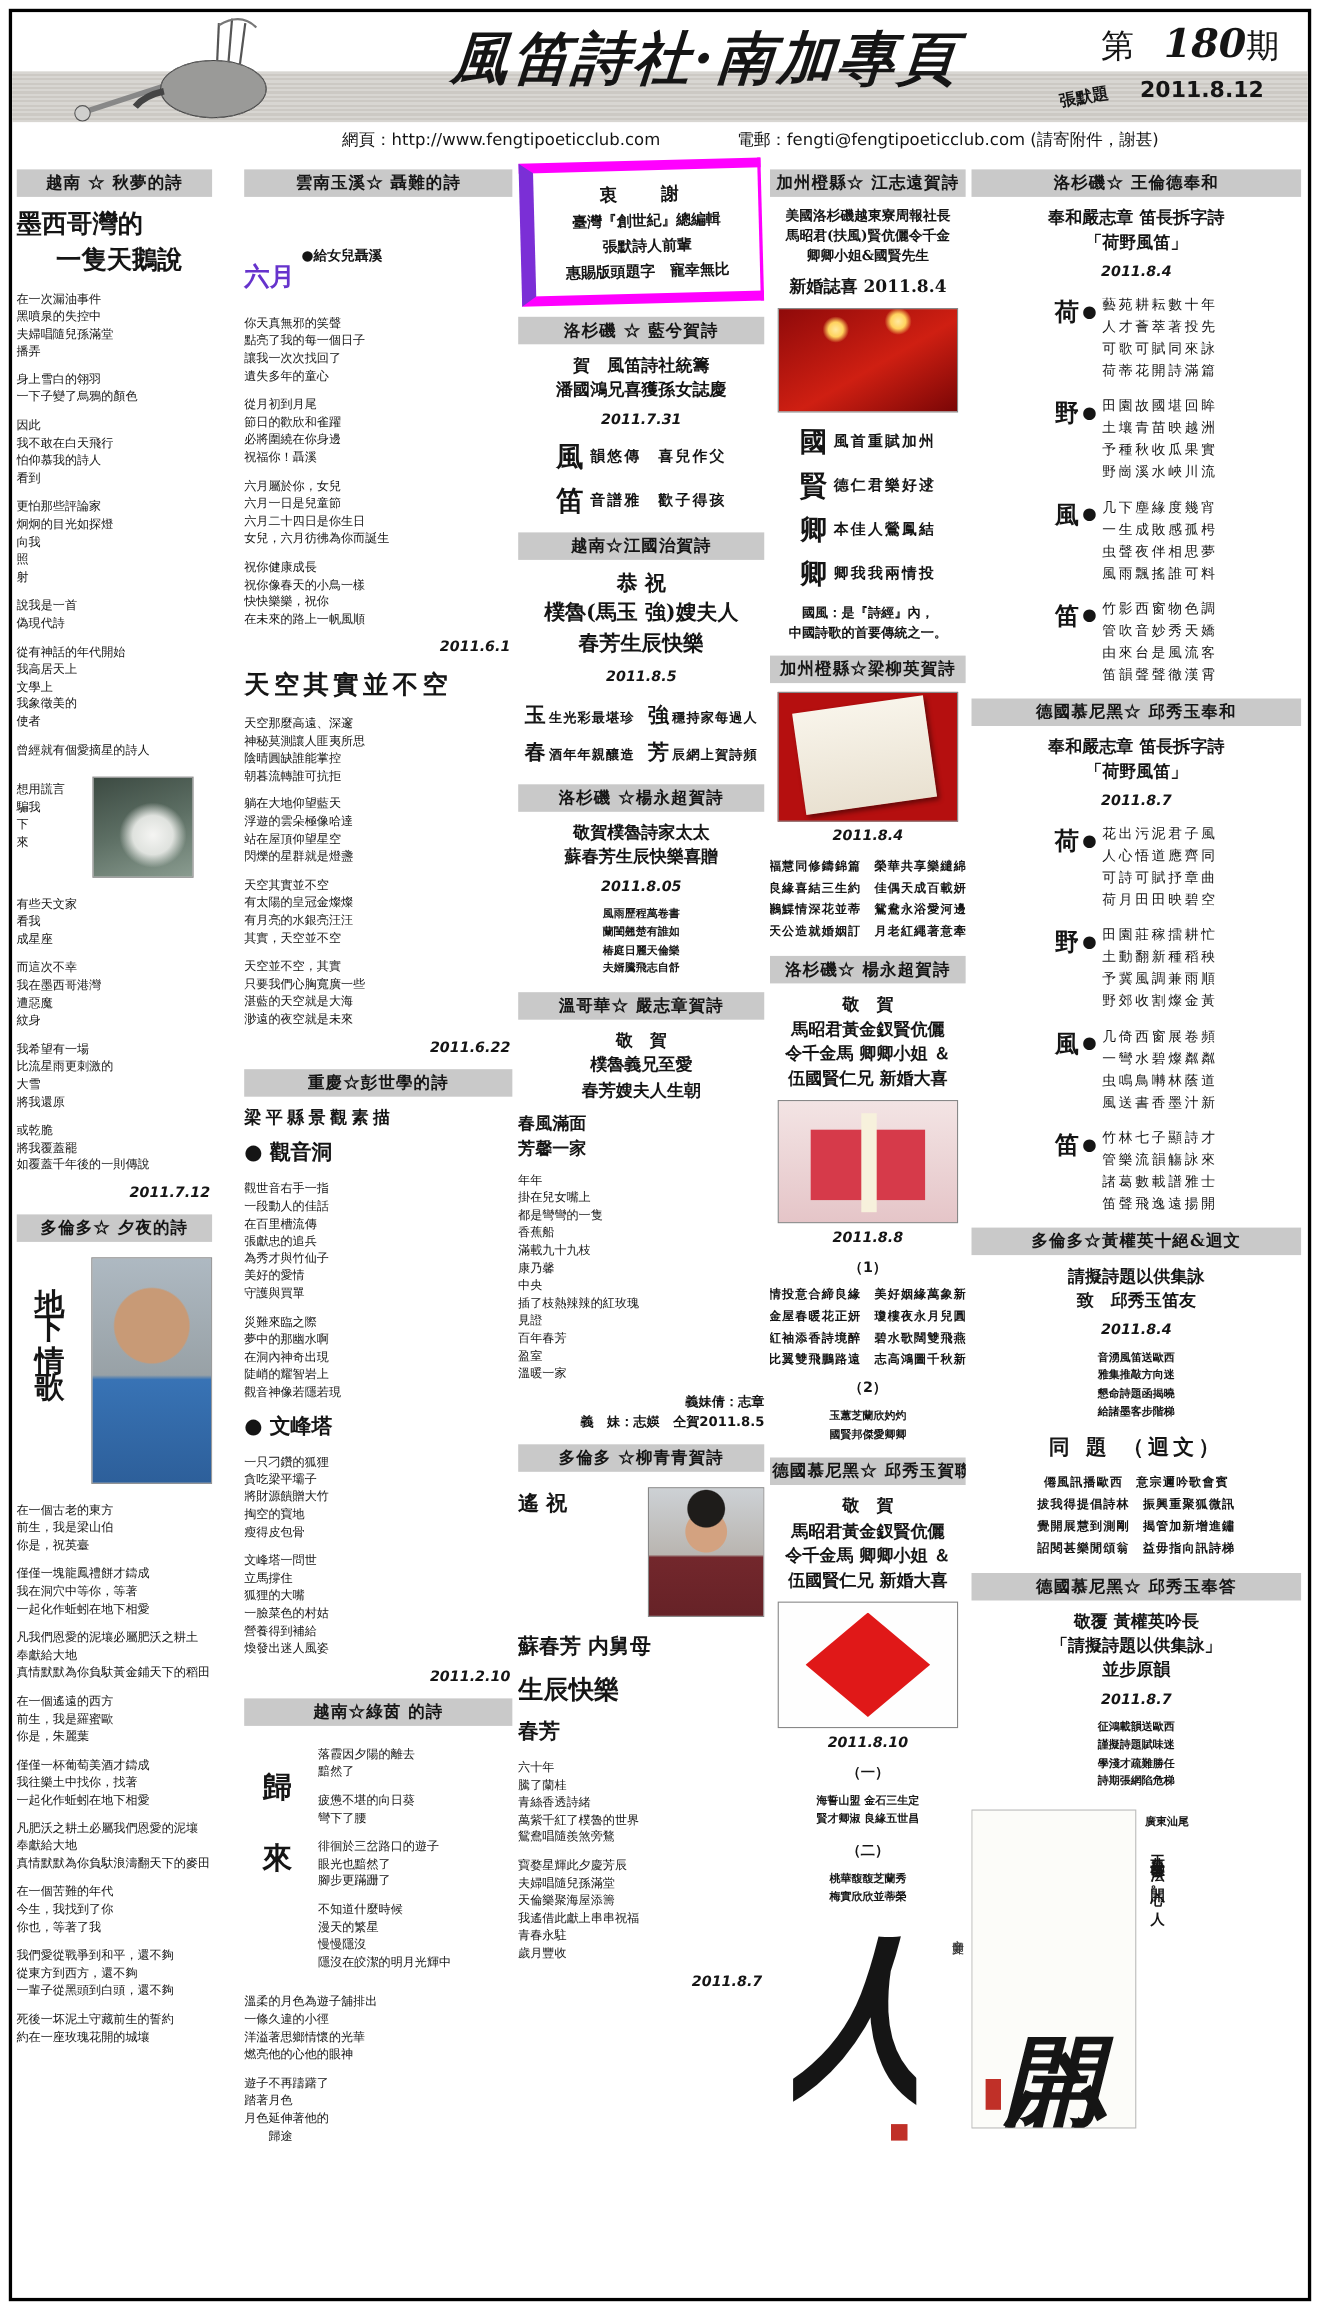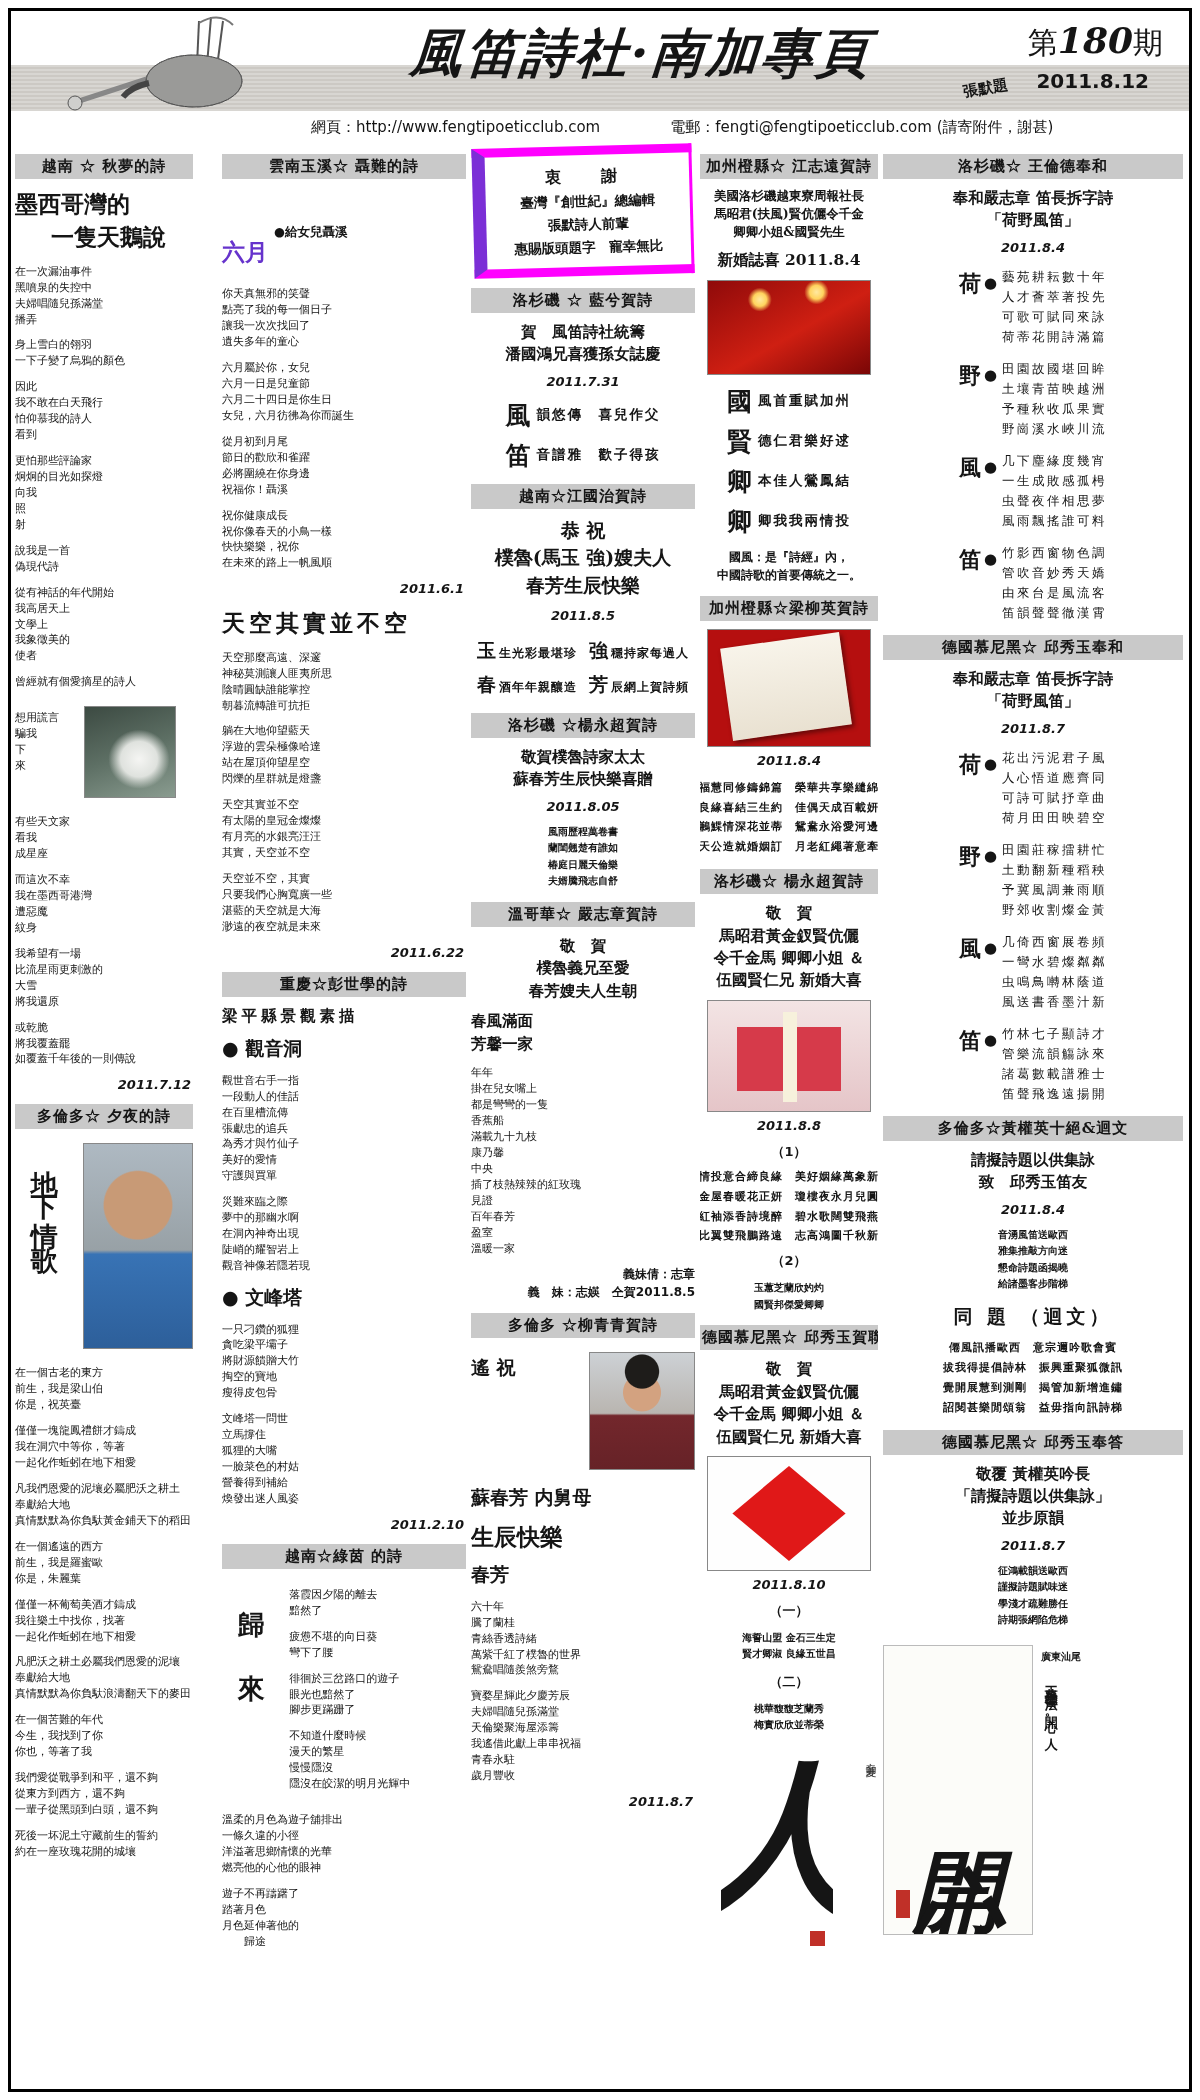--- a/index.html
+++ b/index.html
@@ -13,21 +13,21 @@
             background:repeating-linear-gradient(0deg,#d8d6d2 0 2px,#ccc9c4 2px 4px);}
   .bagpipe{position:absolute;left:38px;top:2px;}
   .masttitle{position:absolute;left:310px;top:8px;width:640px;text-align:center;
              font-family:"DejaVu Serif","Liberation Serif",serif;font-weight:900;
              font-style:italic;font-size:52px;letter-spacing:3px;white-space:nowrap;
              transform:skewX(-4deg);}
   .sig{position:absolute;left:952px;top:68px;font-size:15px;font-weight:bold;
        transform:rotate(-10deg);font-family:"DejaVu Serif",serif;}
   .issue{position:absolute;right:26px;top:8px;font-family:"DejaVu Serif",serif;
          font-size:30px;white-space:nowrap;}
-  .issue b{font-size:36px;font-style:italic;}
+  .issue b{font-size:36px;font-style:italic;margin-left:27px;}
   .mdate{position:absolute;right:40px;top:58px;font-weight:bold;font-size:20px;}
   .urlrow{display:flex;gap:70px;padding:7px 0 3px 300px;font-size:15px;white-space:nowrap;}
   
   .cols{display:flex;gap:5px;padding:2px 4px;align-items:flex-start;}
   .col{overflow:hidden;height:1920px;flex:none;}
   .col.pad{padding-left:24px;box-sizing:border-box;}
   .bar{background:#c9c9c9;font-family:"DejaVu Serif",serif;font-weight:bold;font-size:15px;
        text-align:center;padding:3px 2px;margin:12px 0 8px;letter-spacing:1px;white-space:nowrap;}
   .tt{margin:8px 0;font-weight:bold;font-family:"DejaVu Serif","Liberation Serif",serif;}
   .tt .tl{line-height:1.45;}
@@ -282,30 +282,30 @@
             <div class="tl">●給女兒聶溪</div>
           </div>
         </div>
         <div class="stz ">
           <div class="ln">你天真無邪的笑聲</div>
           <div class="ln">點亮了我的每一個日子</div>
           <div class="ln">讓我一次次找回了</div>
           <div class="ln">遺失多年的童心</div>
         </div>
         <div class="stz ">
+          <div class="ln">從月初到月尾</div>
+          <div class="ln">節日的歡欣和雀躍</div>
+          <div class="ln">必將圍繞在你身邊</div>
+          <div class="ln">祝福你！聶溪</div>
+        </div>
+        <div class="stz ">
           <div class="ln">六月屬於你，女兒</div>
           <div class="ln">六月一日是兒童節</div>
           <div class="ln">六月二十四日是你生日</div>
           <div class="ln">女兒，六月彷彿為你而誕生</div>
-        </div>
-        <div class="stz ">
-          <div class="ln">從月初到月尾</div>
-          <div class="ln">節日的歡欣和雀躍</div>
-          <div class="ln">必將圍繞在你身邊</div>
-          <div class="ln">祝福你！聶溪</div>
         </div>
         <div class="stz ">
           <div class="ln">祝你健康成長</div>
           <div class="ln">祝你像春天的小鳥一樣</div>
           <div class="ln">快快樂樂，祝你</div>
           <div class="ln">在未來的路上一帆風順</div>
         </div>
         <div class="date right">2011.6.1</div>
         <div class="tt xl spaced">
           <div class="tl">天空其實並不空</div>

